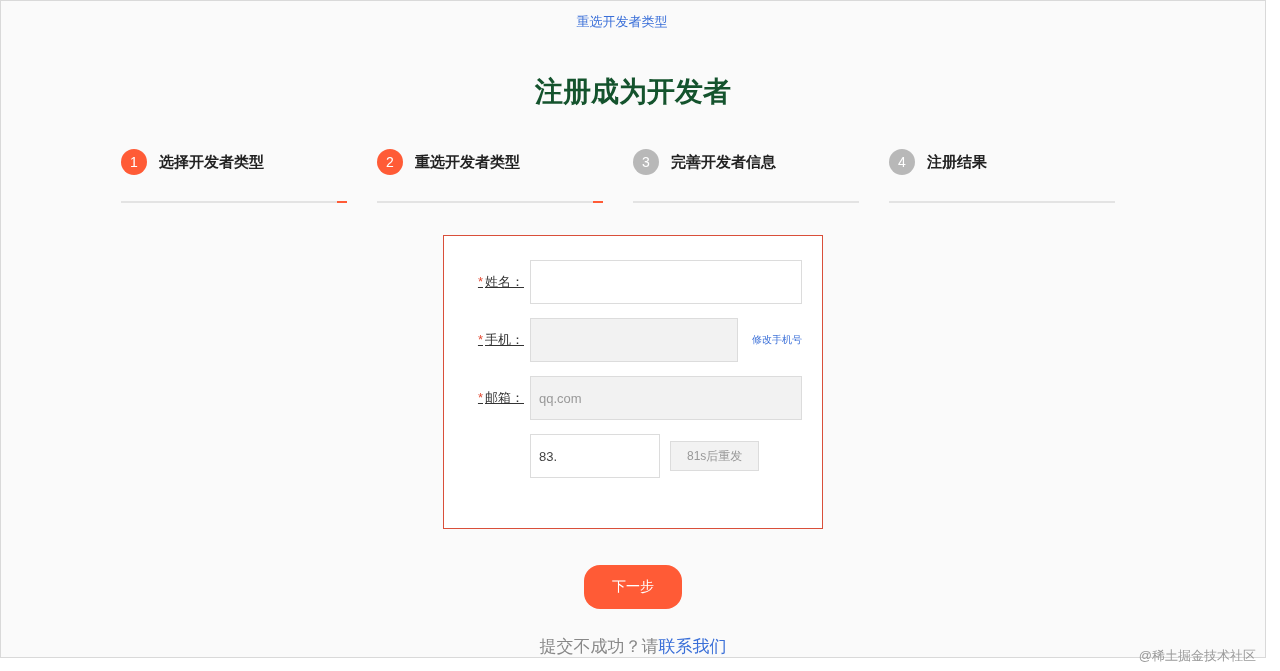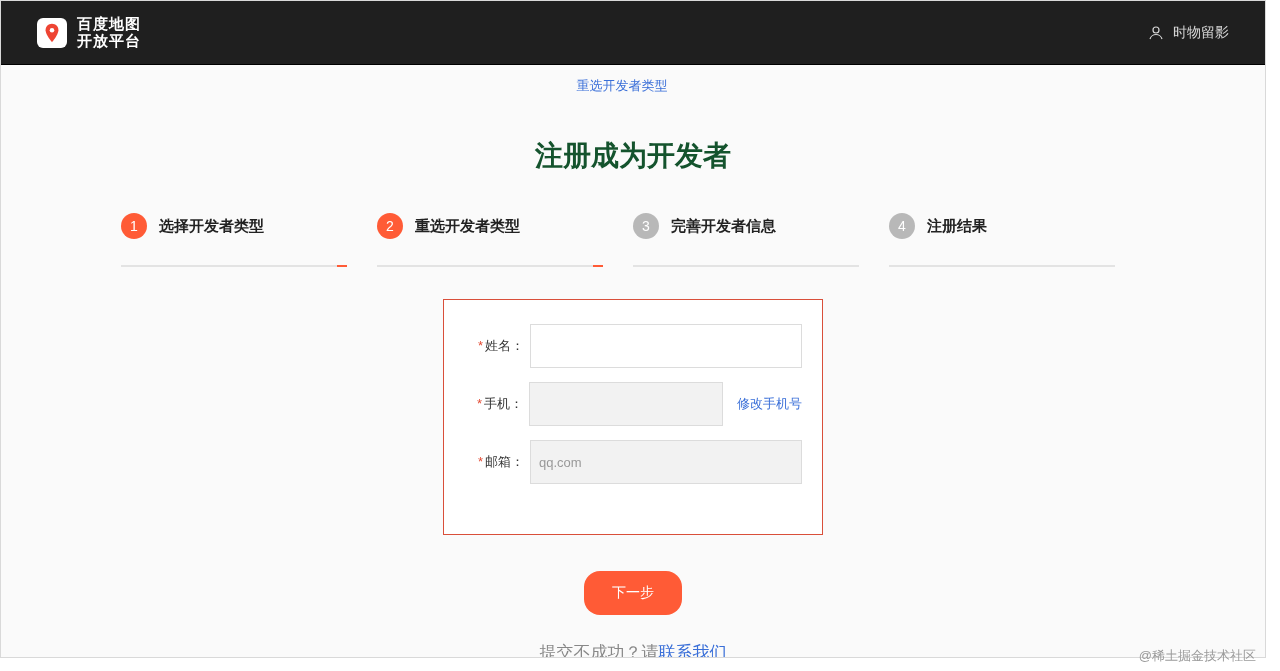--- a/index.html
+++ b/index.html
@@ -105,35 +105,36 @@
     display:flex;
     align-items:center;
     margin-bottom: 14px;
   }
   .field-label{
     width: 60px;
     text-align:right;
     font-size:13px;
     color:#333;
     margin-right:6px;
+    text-decoration:underline;
   }
   .req { color:#e34b34; margin-right:2px; }
   .field-input{
     flex:1;
     height:44px;
     border:1px solid #dcdcdc;
     background:#fff;
     padding: 0 8px;
     font-size:13px;
     color:#444;
     outline:none;
   }
   .field-input[disabled]{ background:#f2f2f2; color:#999;}
   .field-side-link{
-    margin-left:14px; font-size:13px; color:#3a6fd8; cursor:pointer; white-space:nowrap;
+    margin-left:14px; font-size:10px; color:#3a6fd8; cursor:pointer; white-space:nowrap;
   }
   .code-row .field-input{ width:130px; flex:none;}
   .resend-btn{
     margin-left:10px;
     height:30px;
     border:1px solid #dcdcdc;
     background:#f2f2f2;
     color:#999;
     font-size:12px;
     padding:0 16px;
@@ -166,41 +167,20 @@
   }
   
   .viewport::-webkit-scrollbar{ width:16px; }
   .viewport::-webkit-scrollbar-track{ background:#f1f1f1;}
   .viewport::-webkit-scrollbar-thumb{ background:#c4c4c4; border-radius:3px;}
 </style>
 </head>
 <body>
 
 <div class="viewport">
-  <div class="topbar">
-    <div class="brand">
-      <div class="brand-logo">
-        <svg viewBox="0 0 24 24">
-            <path fill="#e43" d="M12 2C8 2 5 5 5 9c0 5 7 13 7 13s7-8 7-13c0-4-3-7-7-7z"></path>
-            <circle cx="12" cy="9" r="2.5" fill="#fff"></circle>
-          </svg>
-      </div>
-      <div class="brand-text">
-        <span>百度地图</span>
-        <span>开放平台</span>
-      </div>
-    </div>
-    <div class="user-area">
-      <svg viewBox="0 0 24 24">
-          <circle cx="12" cy="8" r="4" fill="none" stroke="#d6d6d6" stroke-width="1.6"></circle>
-          <path d="M4 20c1-4 5-6 8-6s7 2 8 6" fill="none" stroke="#d6d6d6" stroke-width="1.6"></path>
-        </svg>
-      <span>时物留影</span>
-    </div>
-  </div>
 
   <div class="content">
     <div class="reset-link-row">
       <a>重选开发者类型</a>
     </div>
 
     <h1 class="page-title">注册成为开发者</h1>
 
     <div class="stepper">
       <div class="step done">
@@ -232,20 +212,25 @@
       </div>
       <div class="field-row">
         <div class="field-label"><span class="req">*</span><span>手机：</span></div>
         <input class="field-input" disabled="" value="" style="">
         <span class="field-side-link">修改手机号</span>
       </div>
       <div class="field-row">
         <div class="field-label"><span class="req">*</span><span>邮箱：</span></div>
         <input class="field-input" disabled="" value="qq.com" style="">
       </div>
+      <div class="field-row code-row">
+        <div class="field-label"></div>
+        <input class="field-input" value="83." style="">
+        <button class="resend-btn" disabled="">81s后重发</button>
+      </div>
     </div>
 
     <div class="submit-row">
       <button class="submit-btn">下一步</button>
     </div>
 
     <div class="help-row">
       <span>提交不成功？请</span><a href="#">联系我们</a>
     </div>
   </div>

